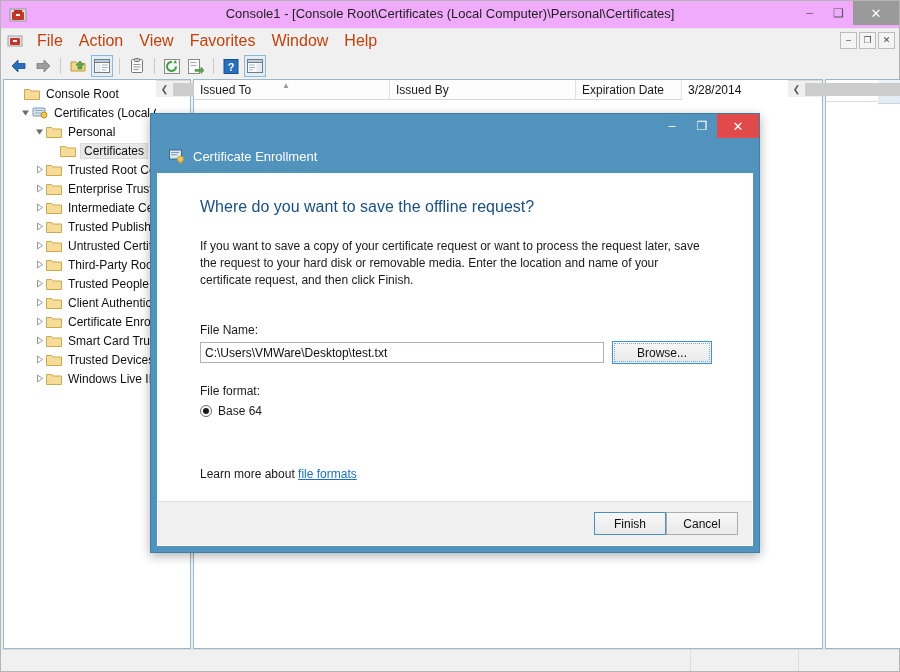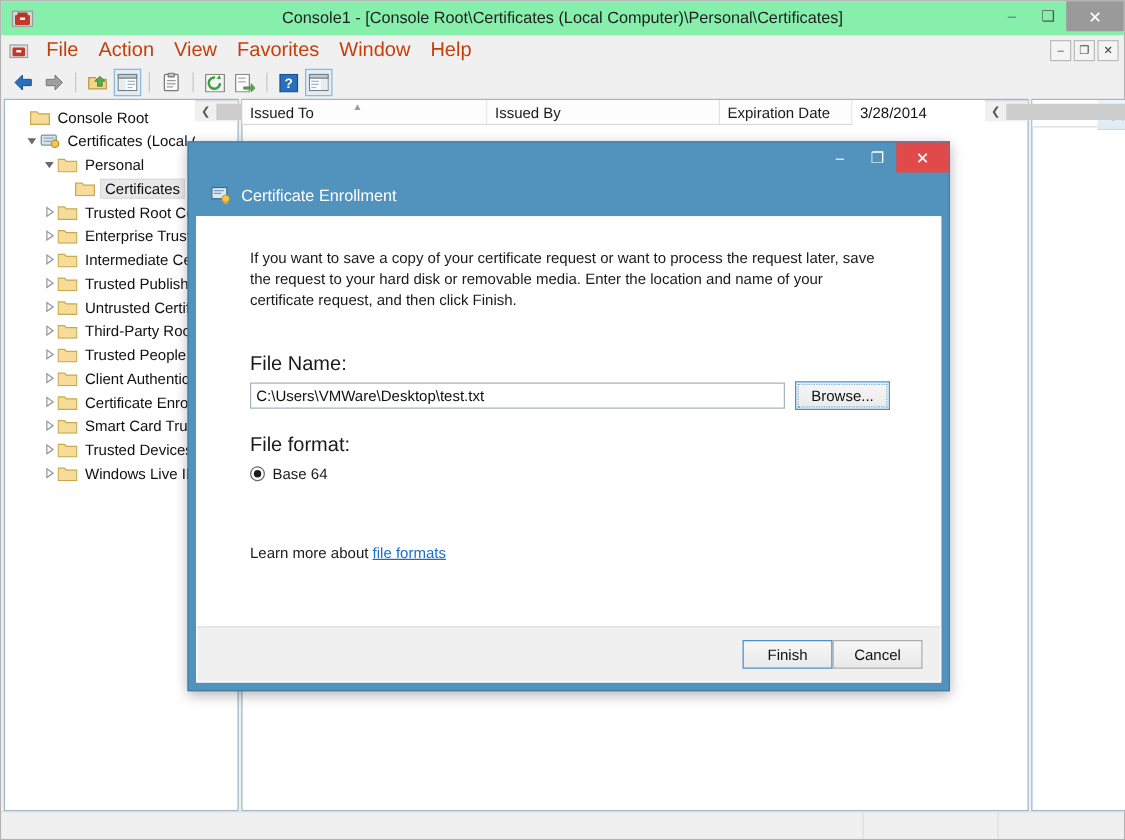--- a/index.html
+++ b/index.html
@@ -20,21 +20,21 @@
     background: #f0f0f0;
     border: 1px solid #b4b4b4;
     display: flex;
     flex-direction: column;
   }
 
   
   .titlebar {
     position: relative;
     height: 28px;
-    background: #86efac;
+    background: #f0abfc;
     border-bottom: 1px solid #e8e8e8;
     flex: 0 0 28px;
   }
   .titlebar-icon {
     position: absolute;
     left: 8px; top: 5px;
     width: 18px; height: 18px;
   }
   .titlebar-text {
     position: absolute;
@@ -358,21 +358,21 @@
     font-weight: normal;
   }
   .dlg-p {
     color: #1a1a1a;
     font-size: 12px;
     line-height: 17px;
     margin: 0 0 34px 0;
     max-width: 530px;
   }
   .field-label {
-    font-size: 16px;
+    font-size: 12px;
     color: #1a1a1a;
     margin-bottom: 4px;
   }
   .field-row {
     display: flex;
     align-items: center;
     gap: 8px;
     margin-bottom: 20px;
   }
   .text-input {
@@ -386,21 +386,21 @@
     padding: 0 4px;
     line-height: 19px;
   }
   .btn {
     font-family: "Liberation Sans", sans-serif;
     font-size: 12px;
     color: #101010;
     background: linear-gradient(to bottom, #f7f7f7, #e9e9e9);
     border: 1px solid #acacac;
     height: 23px;
-    padding: 0 12px;
+    padding: 0 24px;
     white-space: nowrap;
   }
   .btn.focused {
     border: 1px solid #3f93d4;
     outline: 1px dotted #7aaed8;
     outline-offset: -3px;
   }
   .btn.default {
     border: 1px solid #4a90c8;
   }
@@ -872,20 +872,21 @@
         <rect x="2" y="5.2" width="6" height="1" fill="#7d9bb4"></rect>
         <circle cx="11.5" cy="10" r="3" fill="#f2c94c" stroke="#b9912e" stroke-width="0.7"></circle>
         <path d="M10 12 L10 14.5 L11.5 13.5 L13 14.5 L13 12 Z" fill="#e8a33d"></path>
       </svg>
     </span>
     <span>Certificate Enrollment</span>
   </div>
 
   <div class="dlg-body">
     <div class="dlg-main">
+      <h1 class="dlg-h1">Where do you want to save the offline request?</h1>
       <p class="dlg-p">If you want to save a copy of your certificate request or want to process the request later, save the request to your hard disk or removable media. Enter the location and name of your certificate request, and then click Finish.</p>
 
       <div class="field-label">File Name:</div>
       <div class="field-row">
         <input class="text-input" type="text" value="C:\Users\VMWare\Desktop\test.txt" style="">
         <button class="btn focused">Browse...</button>
       </div>
 
       <div class="field-label">File format:</div>
       <div class="radio-row">

